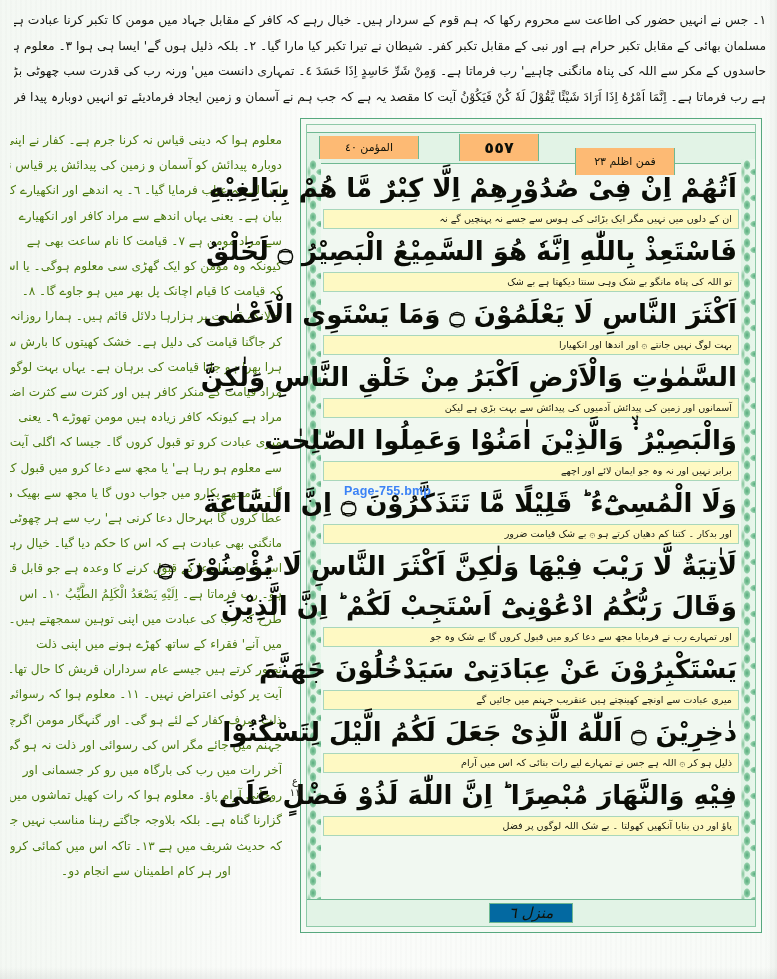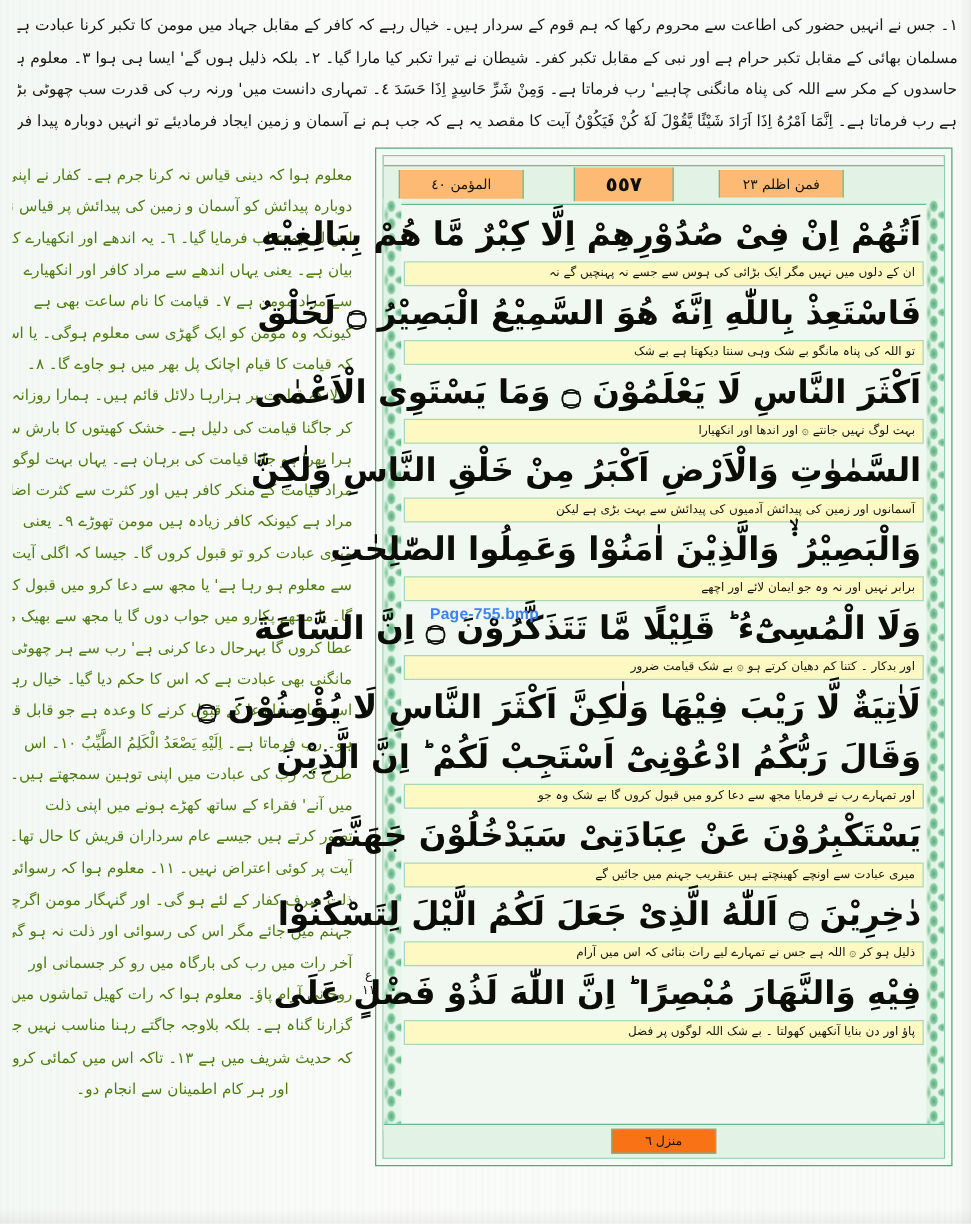--- a/index.html
+++ b/index.html
@@ -104,21 +104,21 @@
     display:flex;align-items:stretch;
   }
   .hdr-cell{
     background:#fdba74;border-left:1px solid #6fb892;border-right:1px solid #6fb892;
     display:flex;align-items:center;justify-content:center;
     direction:rtl;font-size:11px;color:#101208;
   }
   #hdr-surah{position:absolute;left:12px;top:3px;width:98px;height:23px;}
   #hdr-page{position:absolute;left:152px;top:1px;width:78px;height:27px;
             font-size:16px;font-weight:700;letter-spacing:-1px;color:#0d0f08;}
-  #hdr-juz{position:absolute;left:268px;top:3px;width:98px;height:22px;text-align:center;}
+  #hdr-juz{position:absolute;left:268px;top:15px;width:98px;height:27px;text-align:center;}
 
   
   #verse-body{position:relative;padding:0 16px;}
   .vrow{position:relative;margin:0 0 0 0;}
   .ayah{
     direction:rtl;text-align:center;white-space:nowrap;
     font-size:26px;line-height:40px;
     font-weight:700;
     color:#0b0d06;
     letter-spacing:-1px;
@@ -141,23 +141,23 @@
   #orn-left{position:absolute;left:0;top:34px;width:14px;height:745px;}
   #orn-right{position:absolute;right:0;top:34px;width:14px;height:745px;}
 
   
   #quran-footer{
     position:absolute;left:0;right:0;bottom:0;height:26px;
     border-top:1px solid #6fb892;
     display:flex;align-items:center;justify-content:center;
   }
   #footer-cell{
-    background:#f97316;border:1px solid #6fb892;
+    background:#0369a1;border:1px solid #6fb892;
     width:82px;height:18px;display:flex;align-items:center;justify-content:center;
-    direction:rtl;font-size:10px;color:#101208;
+    direction:rtl;font-size:15px;color:#101208;font-style:italic;
   }
 
   
   #watermark{
     position:absolute;left:344px;top:484px;
     font-family:"Liberation Sans",sans-serif;
     font-size:12.5px;font-weight:700;color:#3b82f6;
     letter-spacing:.2px;white-space:nowrap;
   }
 

